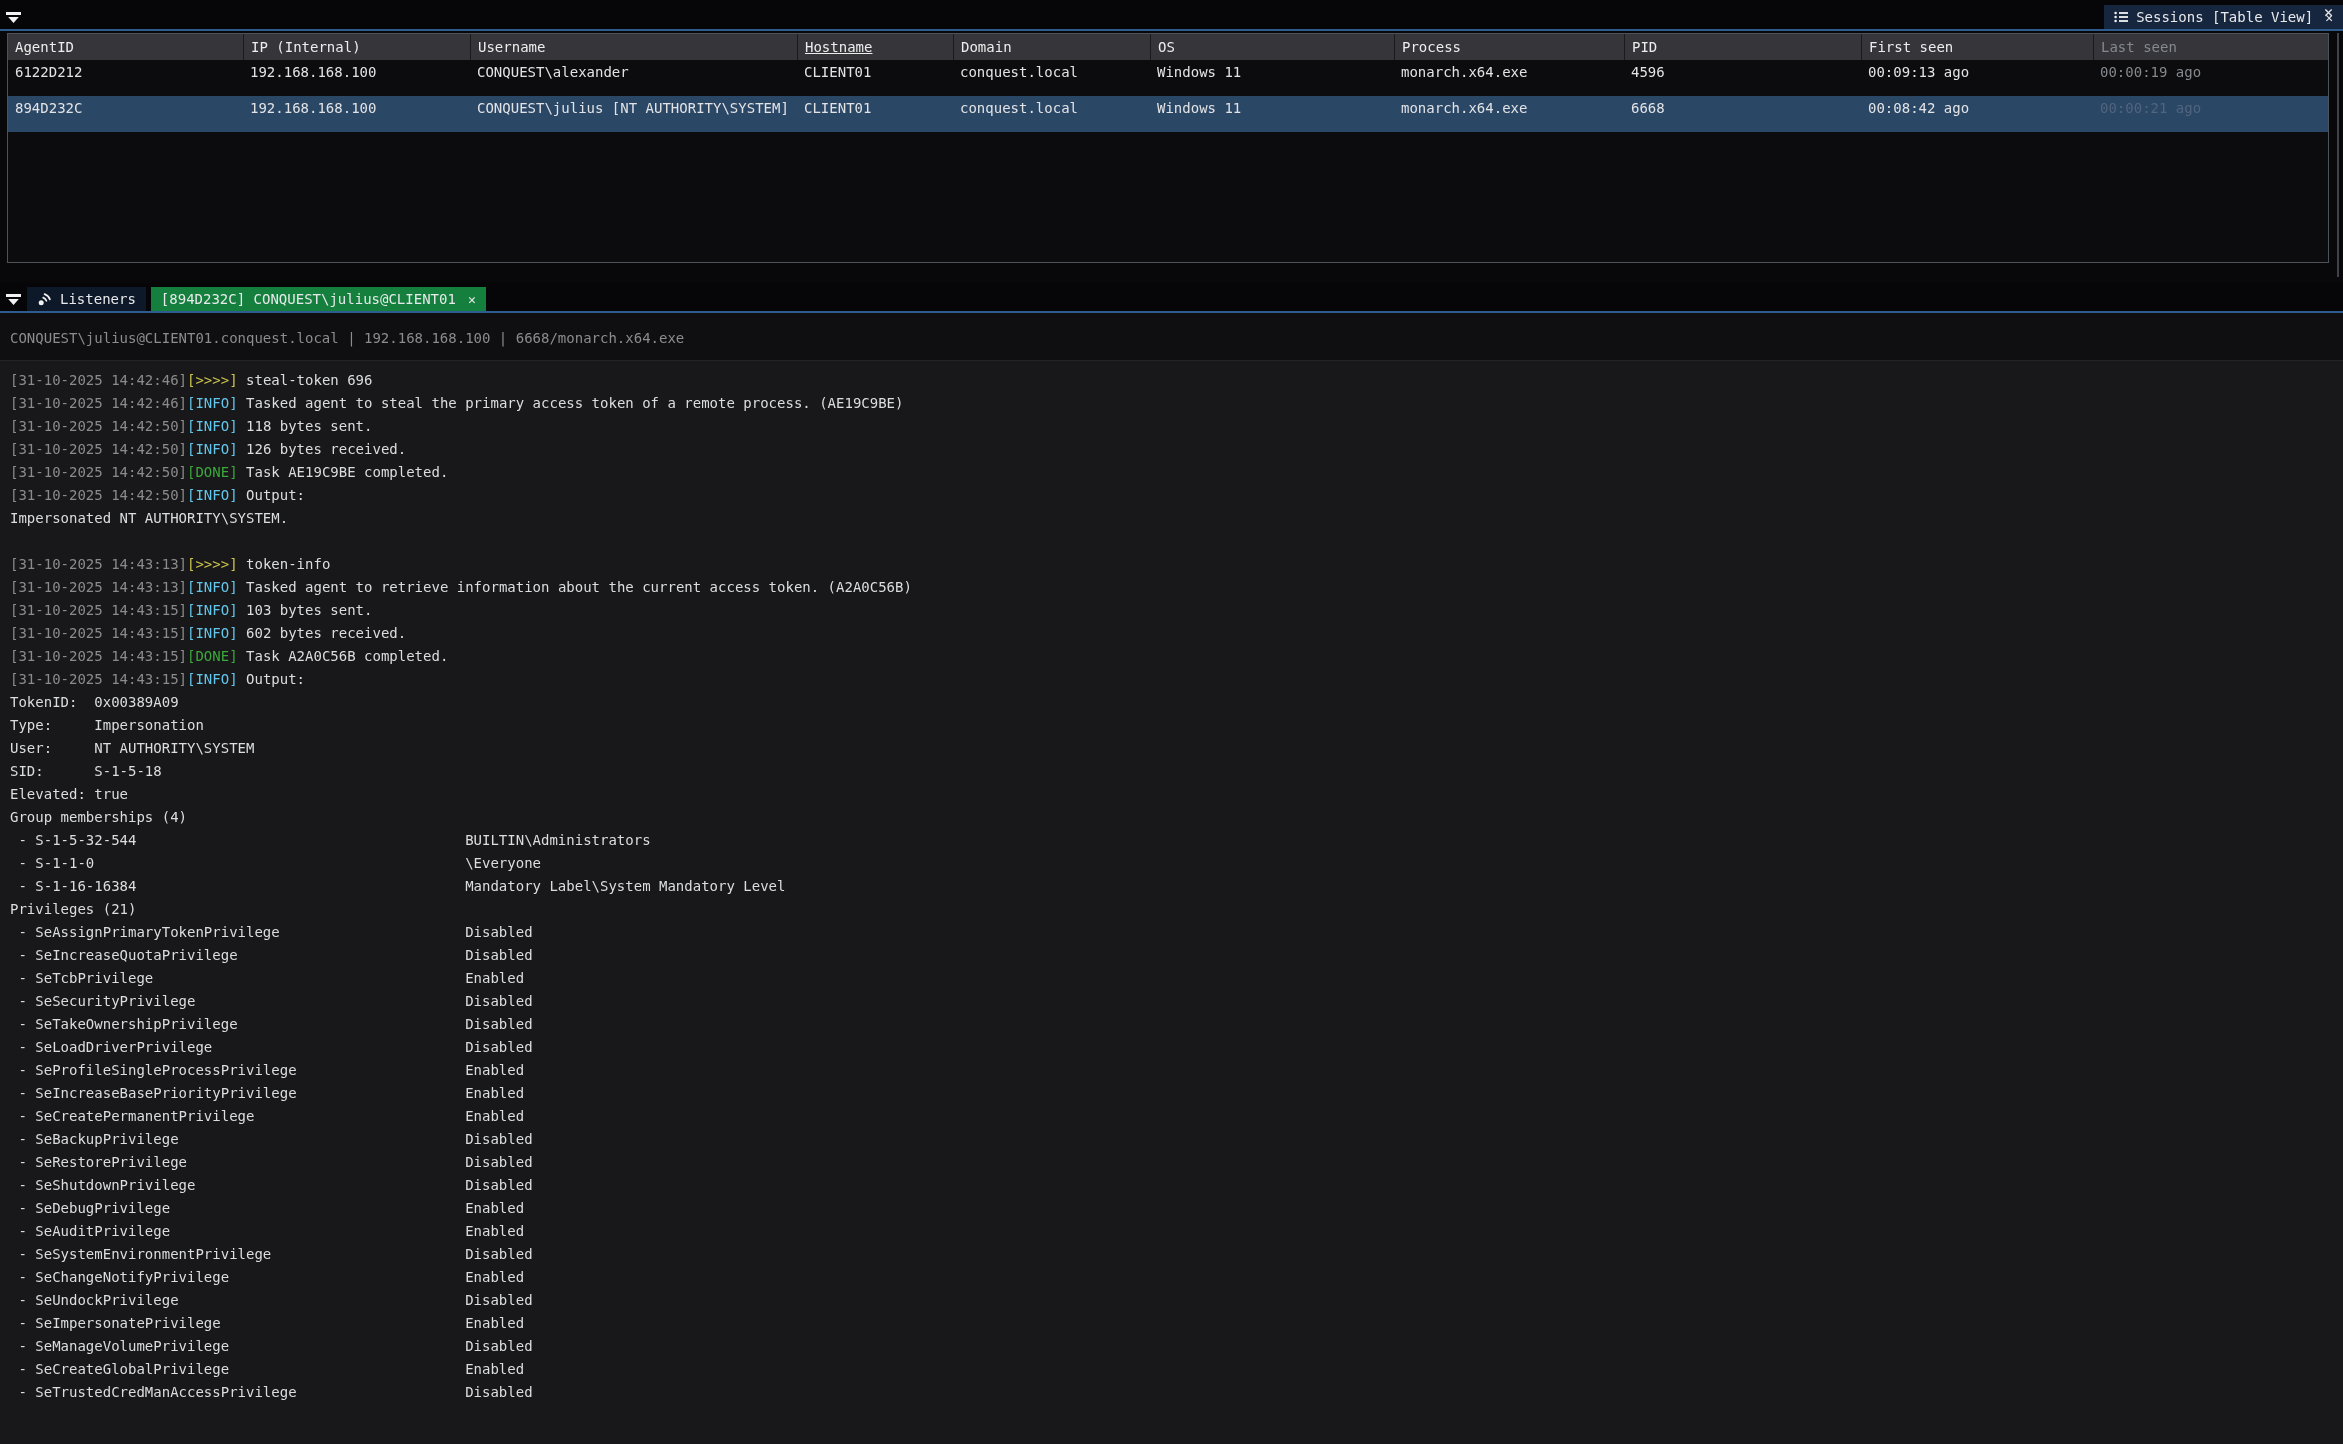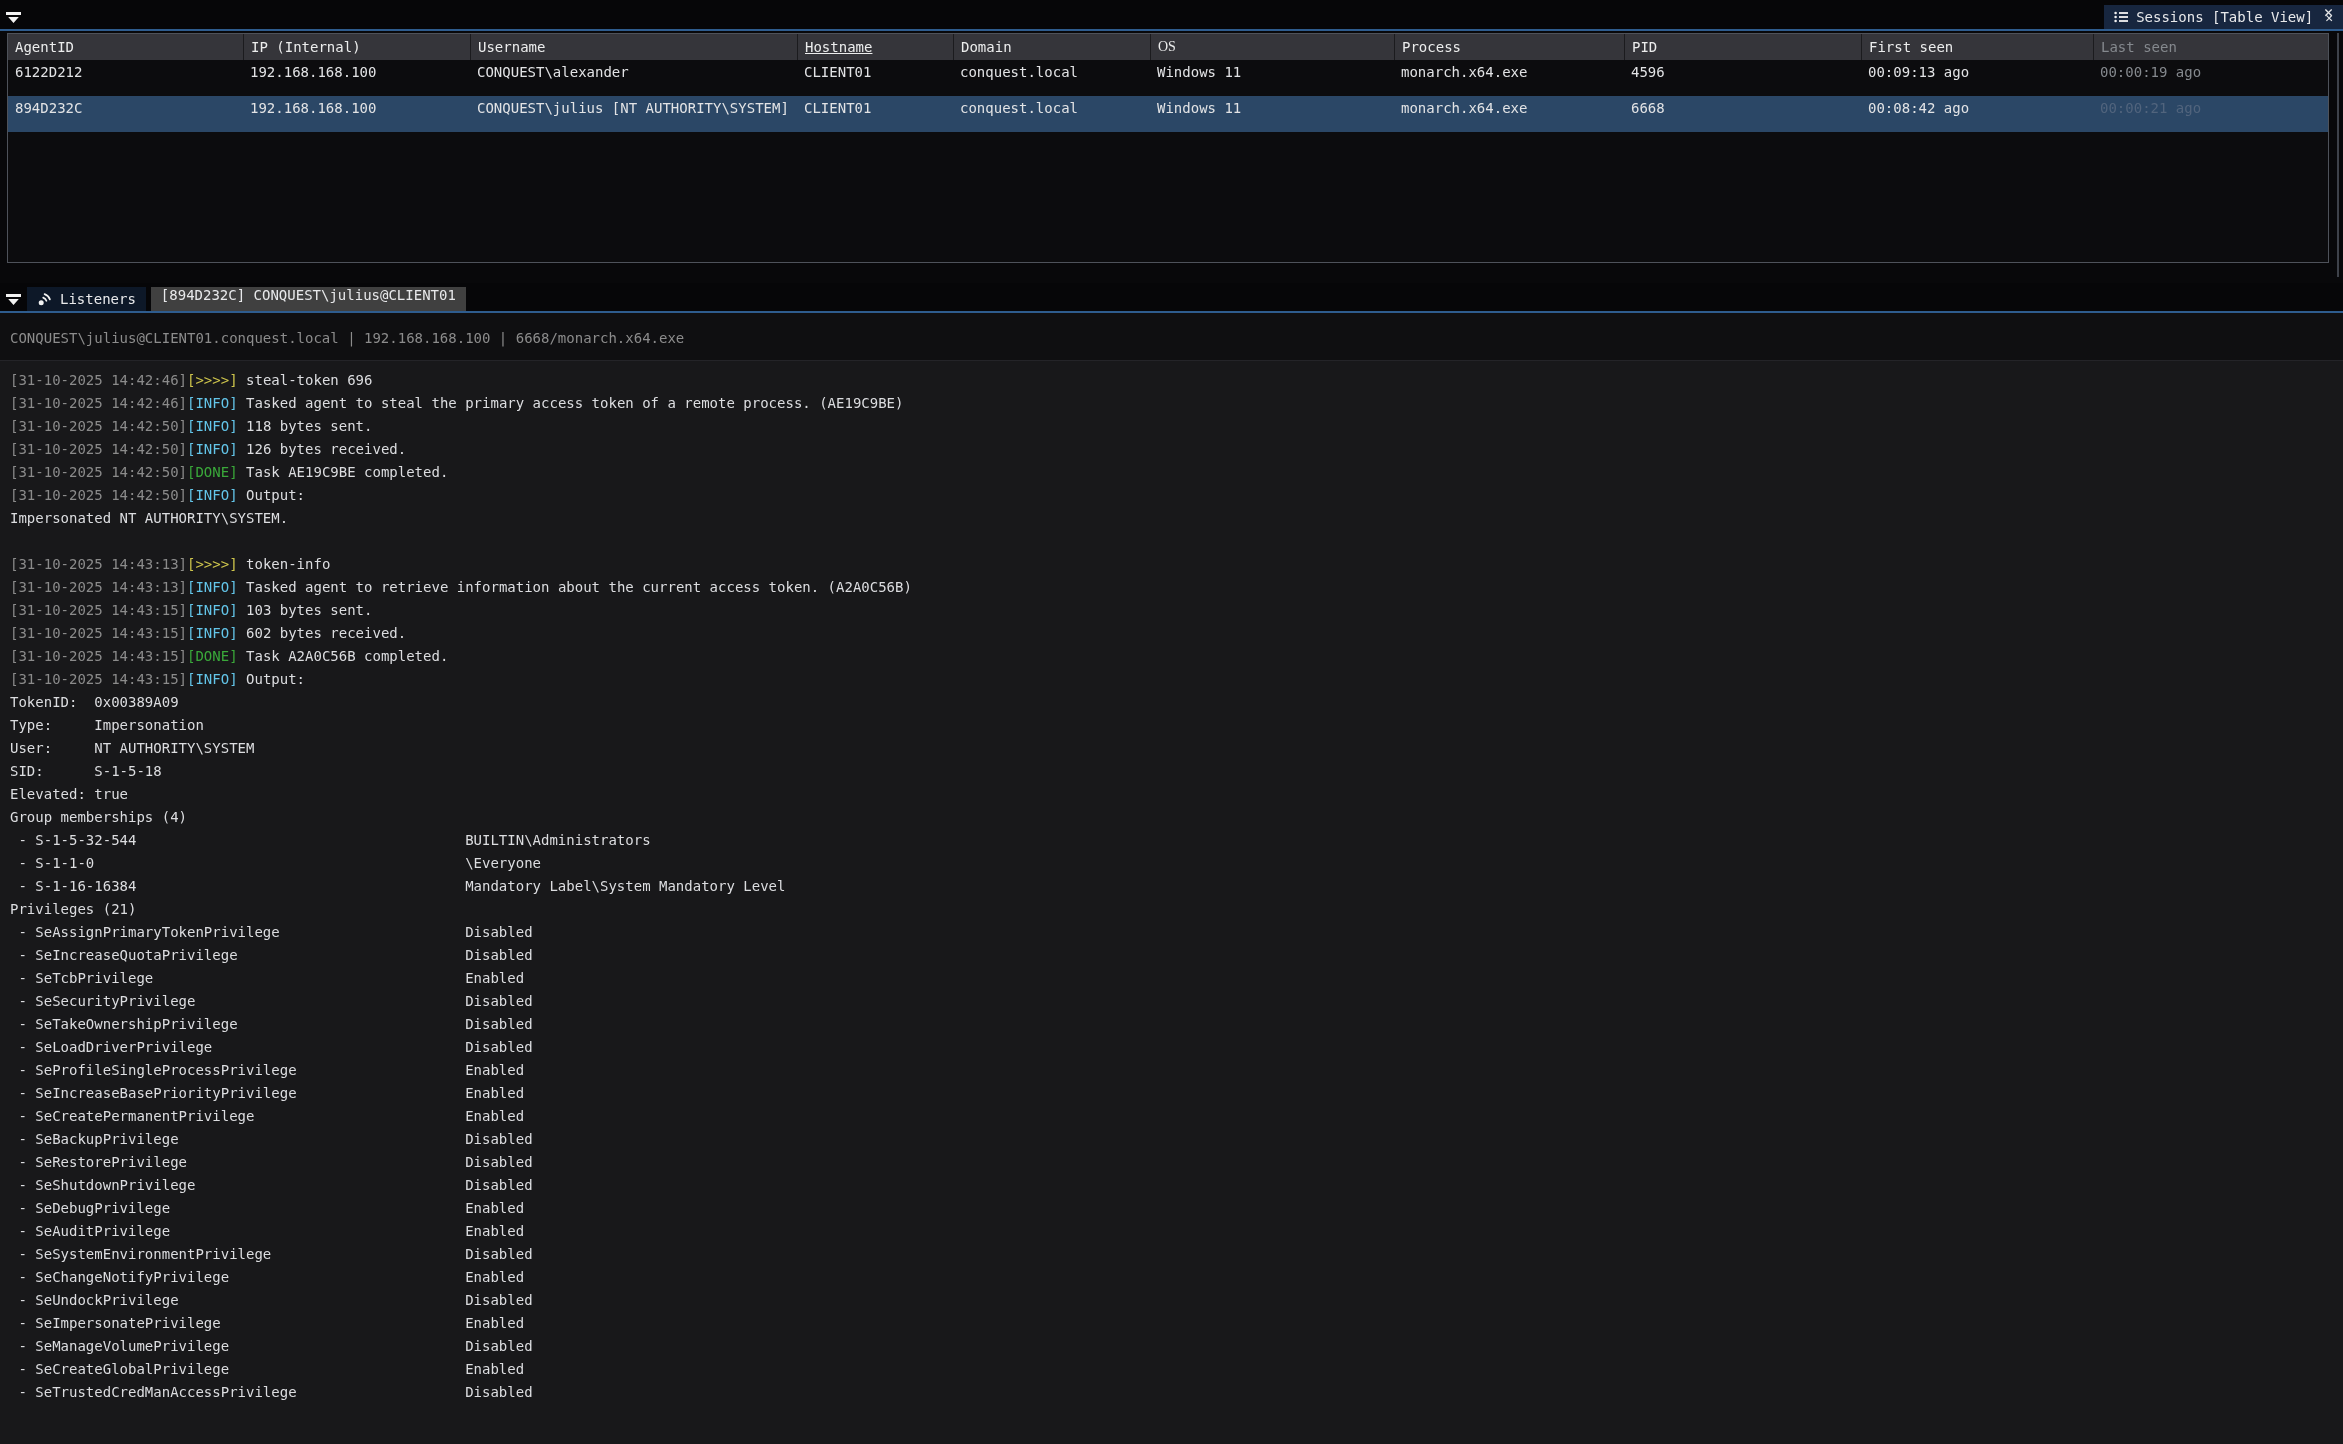--- a/index.html
+++ b/index.html
@@ -13,21 +13,21 @@
   .accent-line { position:absolute; left:0; width:2343px; height:2px; background:#2e5c8e; }
   #accent-top { top:29px; }
   #accent-bottom { top:311px; }
 
   .filterbtn { width:27px; height:23px; display:flex; align-items:center; justify-content:center; cursor:pointer; }
   .tab { height:24px; display:flex; align-items:center; gap:8px; padding:0 10px; color:#e8e9eb;
          font-size:14px; white-space:pre; cursor:pointer; }
   .tab .ticon { display:flex; align-items:center; }
   .tab-active-top { background:#17263f; }
   .tab-inactive   { background:#0d1828; }
-  .tab-active-bot { background:#404040;flex-direction:column; }
+  .tab-active-bot { background:#15803d; }
   .tclose { font-size:13px; color:#e6e7e9; padding-left:4px; cursor:pointer; }
   .panel-close { position:absolute; right:10px; top:3px; color:#e6e7e9; font-size:15px; cursor:pointer; }
 
   
   #table-wrap { position:absolute; left:7px; top:33px; width:2322px; height:230px;
                 background:#0c0c0e; border:1px solid #4e525a; overflow:hidden; }
   .trow { display:flex; height:36px; line-height:24px; font-size:14px; color:#e2e3e5; }
   #thead { height:26px; line-height:26px; background:#35353a; color:#eceded; }
   .tcell { flex:0 0 auto; padding-left:7px; overflow:hidden; white-space:pre; }
   #thead .tcell + .tcell { border-left:1px solid #1b1b1e; }
@@ -81,21 +81,21 @@
 </div>
 <div id="accent-top" class="accent-line"></div>
 
 <div id="table-wrap">
   <div id="thead" class="trow">
       <div class="tcell" style="flex-basis: 235px;">AgentID</div>
       <div class="tcell" style="flex-basis: 227px;">IP (Internal)</div>
       <div class="tcell" style="flex-basis: 327px;">Username</div>
       <div class="tcell" style="flex-basis: 156px; text-decoration: underline;">Hostname</div>
       <div class="tcell" style="flex-basis: 197px;">Domain</div>
-      <div class="tcell" style="flex-basis: 244px; font-family: Liberation Serif, serif;">OS</div>
+      <div class="tcell" style="flex-basis: 244px;">OS</div>
       <div class="tcell" style="flex-basis: 230px;">Process</div>
       <div class="tcell" style="flex-basis: 237px;">PID</div>
       <div class="tcell" style="flex-basis: 232px;">First seen</div>
       <div class="tcell" style="flex-basis: 237px;">Last seen</div>
     </div>
   <div id="tbody">
       <div class="trow">
         <div class="tcell" style="flex-basis: 235px;">6122D212</div>
         <div class="tcell" style="flex-basis: 227px;">192.168.168.100</div>
         <div class="tcell" style="flex-basis: 327px;">CONQUEST\alexander</div>

